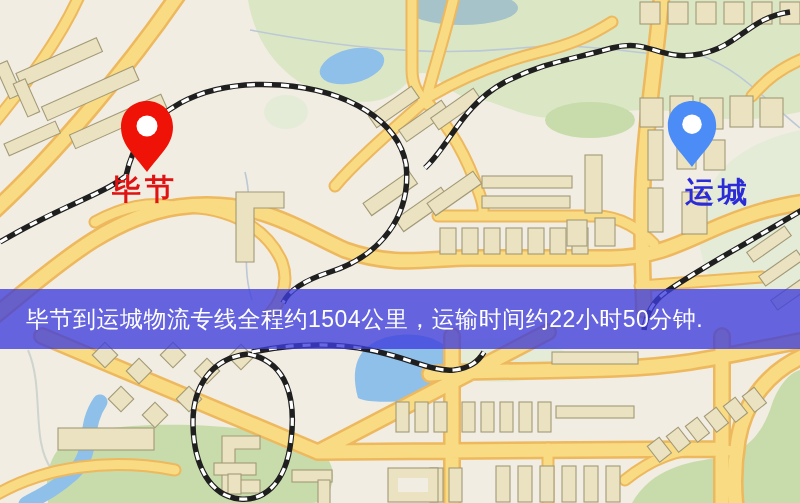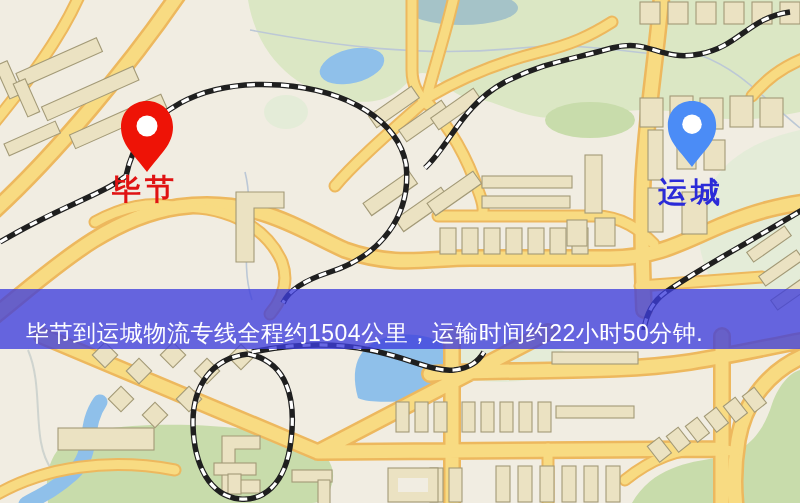--- a/index.html
+++ b/index.html
@@ -23,23 +23,23 @@
   .min-c{fill:none;stroke:var(--road-casing);stroke-width:13;stroke-linecap:round;stroke-linejoin:round;}
   .min-f{fill:none;stroke:var(--road);stroke-width:9;stroke-linecap:round;stroke-linejoin:round;}
   .rail-b{fill:none;stroke:var(--rail);stroke-width:5.5;}
   .rail-w{fill:none;stroke:#ffffff;stroke-width:3.2;stroke-dasharray:8 9;}
   .bldg rect, .bldg path{fill:var(--building);stroke:var(--building-stroke);stroke-width:1.1;}
   .bldg .hole{fill:var(--land);stroke:none;}
   .map-label{position:absolute;transform:translateX(-50%);font-size:29px;font-weight:600;
              letter-spacing:4px;line-height:1;white-space:nowrap;
              font-family:"Liberation Sans","DejaVu Sans",sans-serif;}
   .map-label.origin{color:var(--label-red);}
-  .map-label.dest{color:var(--label-blue);}
+  .map-label.dest{color:var(--label-blue);margin-left:27px;}
   .banner{position:absolute;left:0;right:0;top:289px;height:60px;background:var(--banner-bg);
-          display:flex;align-items:flex-end;box-sizing:border-box;padding:0 12px 0 26px;}
+          display:flex;align-items:center;box-sizing:border-box;padding:0 12px 0 26px;}
   .banner span{color:var(--banner-text);font-size:23px;letter-spacing:0.5px;white-space:nowrap;}
 </style>
 </head>
 <body>
 
 <div class="stage">
 <svg width="800" height="503" viewBox="0 0 800 503">
   <defs>
     <path id="majroads" d="M-8,318 C50,272 105,218 178,207 C255,196 300,230 345,250 C395,268 430,258 470,258 L610,258 C660,258 690,238 725,224 C760,210 780,206 806,202
       M-5,210 C55,155 130,65 178,-5

